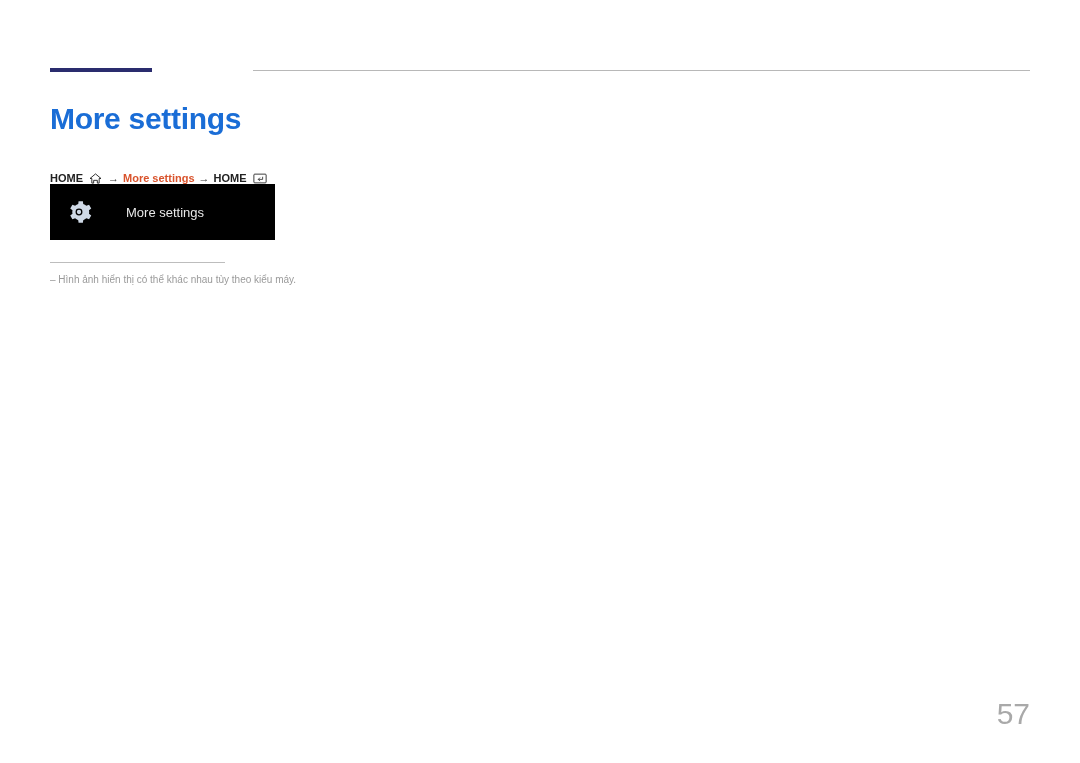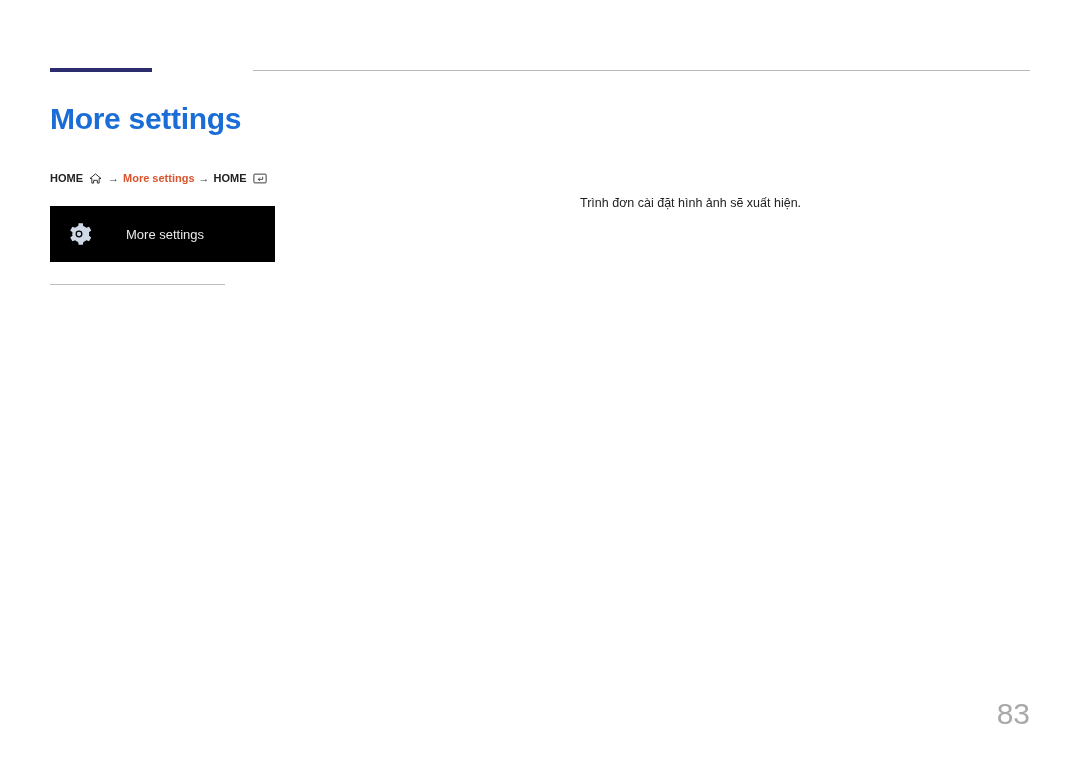--- a/index.html
+++ b/index.html
@@ -53,21 +53,20 @@
       letter-spacing: -0.3px;
       margin-bottom: 36px;
     }
     .breadcrumb {
       font-size: 11px;
       color: #222;
       font-weight: bold;
       display: flex;
       align-items: center;
       gap: 4px;
-      margin-bottom: 22px;
     }
     .breadcrumb .highlight {
       color: #d9532c;
       font-weight: bold;
     }
     .breadcrumb .arrow {
       font-weight: normal;
       color: #333;
     }
     .home-icon {
@@ -171,21 +170,22 @@
           <svg viewBox="0 0 24 24" width="26" height="26">
             <path fill="#cfd9e6" d="M12 8.5a3.5 3.5 0 1 0 0 7 3.5 3.5 0 0 0 0-7zm9.4 3.5c0-.6-.1-1.1-.2-1.7l2.1-1.6-2-3.5-2.5 1a8.6 8.6 0 0 0-2.9-1.7L15.6 2h-4l-.3 2.5c-1.1.4-2 1-2.9 1.7l-2.5-1-2 3.5 2.1 1.6c-.1.6-.2 1.1-.2 1.7s.1 1.1.2 1.7L3.9 15.3l2 3.5 2.5-1c.9.7 1.8 1.3 2.9 1.7l.3 2.5h4l.3-2.5c1.1-.4 2-1 2.9-1.7l2.5 1 2-3.5-2.1-1.6c.1-.6.2-1.1.2-1.7z"></path>
             <circle cx="12" cy="12" r="3.2" fill="#000"></circle>
             <circle cx="12" cy="12" r="2" fill="#cfd9e6"></circle>
           </svg>
         </span>
         <span class="panel-label">More settings</span>
       </div>
 
       <div class="divider-small"></div>
+      <div class="footnote">
+        <span>–</span>
+        <span>Hình ảnh hiển thị có thể khác nhau tùy theo kiểu máy.</span>
+      </div>
     </div>
 
-    <div class="right-col">
-      <div class="right-text">Trình đơn cài đặt hình ảnh sẽ xuất hiện.</div>
-    </div>
   </div>
 
-  <div class="page-number">83</div>
+  <div class="page-number">57</div>
 </div>
 
 </body></html>

